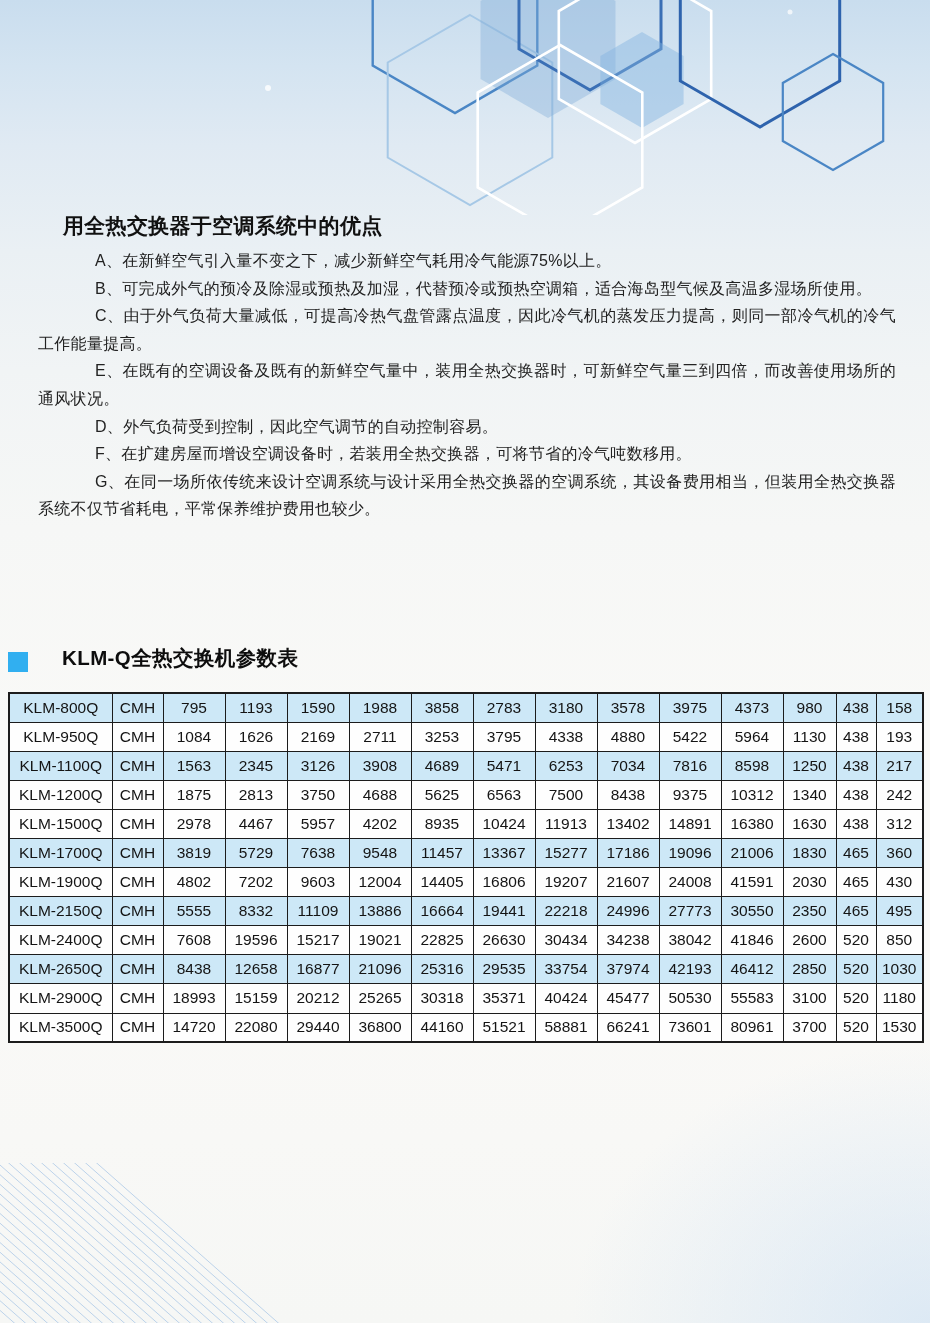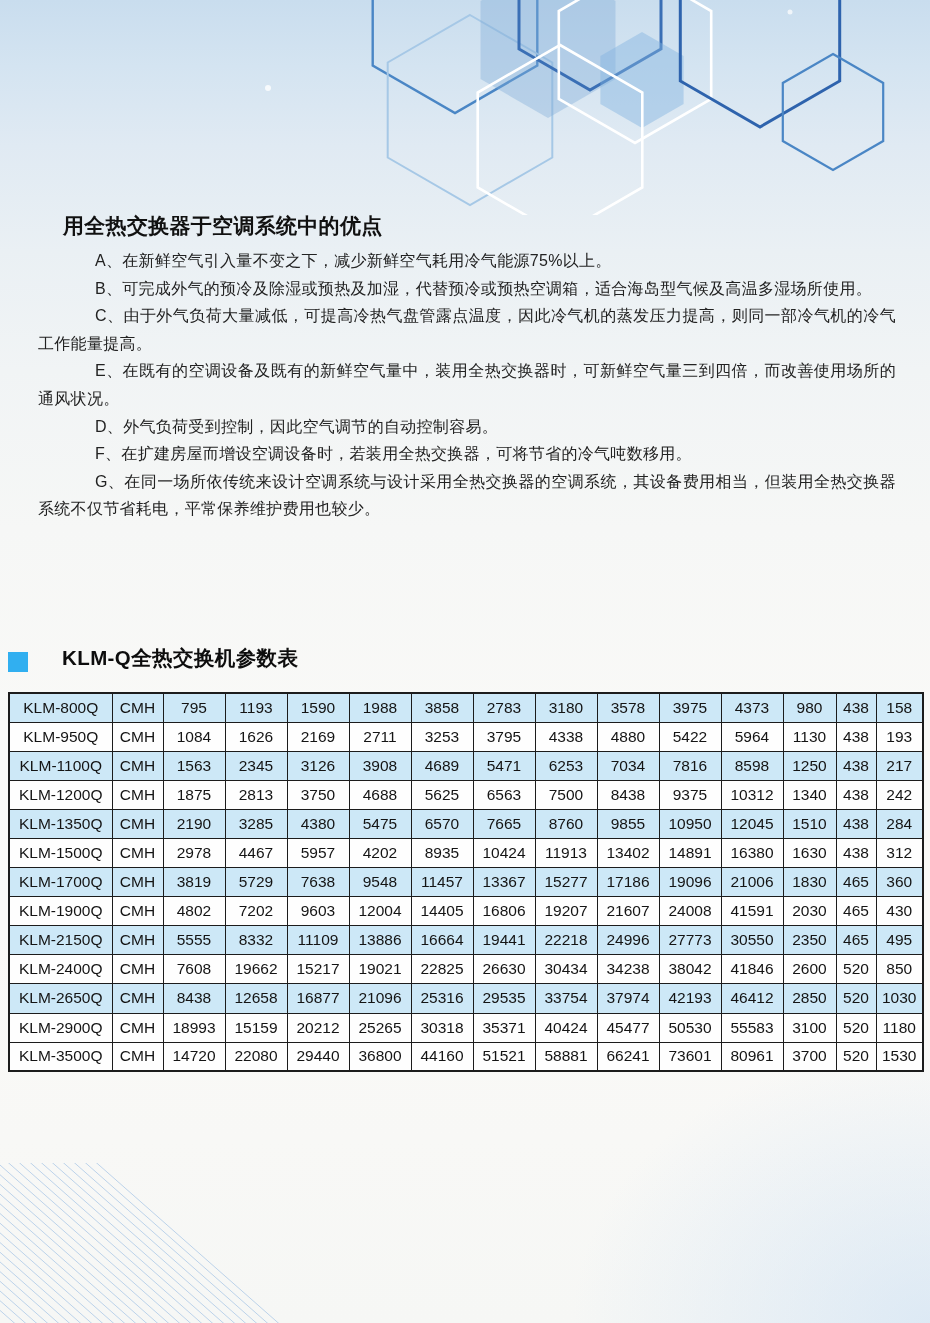--- a/index.html
+++ b/index.html
@@ -175,37 +175,20 @@
             <td>5625</td>
             <td>6563</td>
             <td>7500</td>
             <td>8438</td>
             <td>9375</td>
             <td>10312</td>
             <td>1340</td>
             <td>438</td>
             <td>242</td>
           </tr>
-          <tr class="row-blue">
-            <td>KLM-1350Q</td>
-            <td>CMH</td>
-            <td>2190</td>
-            <td>3285</td>
-            <td>4380</td>
-            <td>5475</td>
-            <td>6570</td>
-            <td>7665</td>
-            <td>8760</td>
-            <td>9855</td>
-            <td>10950</td>
-            <td>12045</td>
-            <td>1510</td>
-            <td>438</td>
-            <td>284</td>
-          </tr>
           <tr class="row-white">
             <td>KLM-1500Q</td>
             <td>CMH</td>
             <td>2978</td>
             <td>4467</td>
             <td>5957</td>
             <td>4202</td>
             <td>8935</td>
             <td>10424</td>
             <td>11913</td>
@@ -264,21 +247,21 @@
             <td>27773</td>
             <td>30550</td>
             <td>2350</td>
             <td>465</td>
             <td>495</td>
           </tr>
           <tr class="row-white">
             <td>KLM-2400Q</td>
             <td>CMH</td>
             <td>7608</td>
-            <td>19662</td>
+            <td>19596</td>
             <td>15217</td>
             <td>19021</td>
             <td>22825</td>
             <td>26630</td>
             <td>30434</td>
             <td>34238</td>
             <td>38042</td>
             <td>41846</td>
             <td>2600</td>
             <td>520</td>

